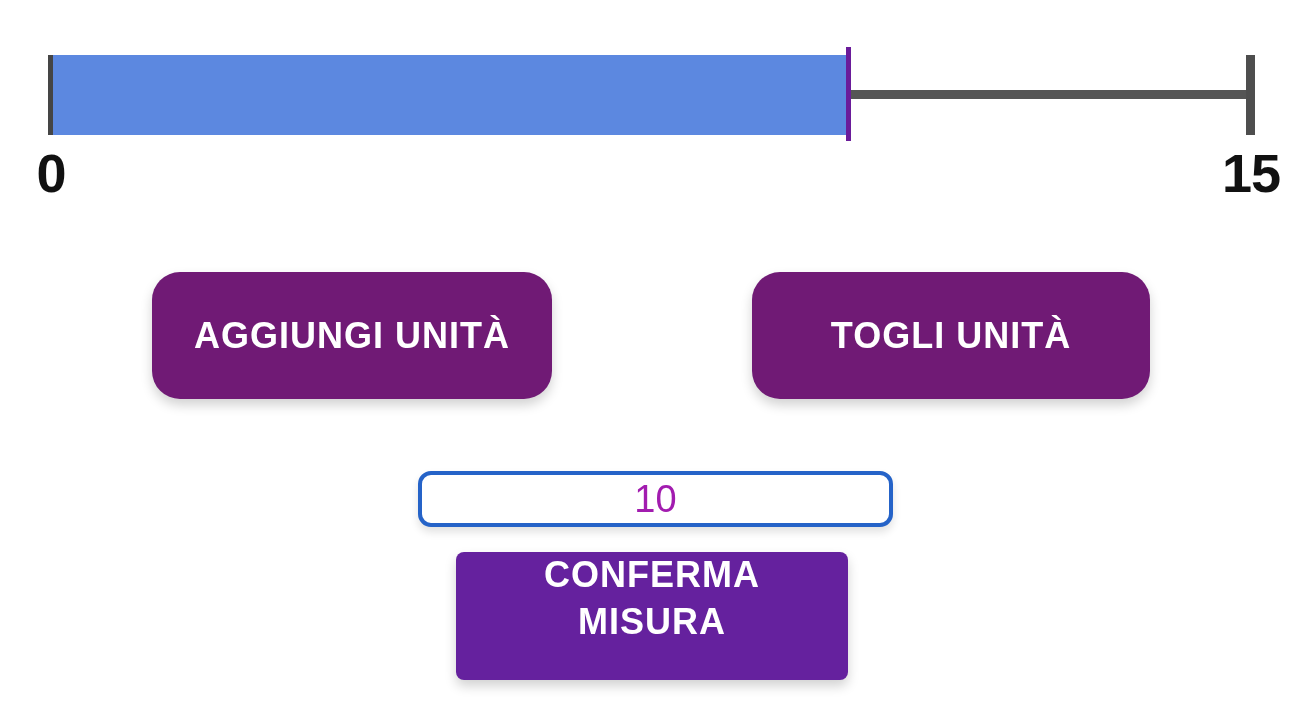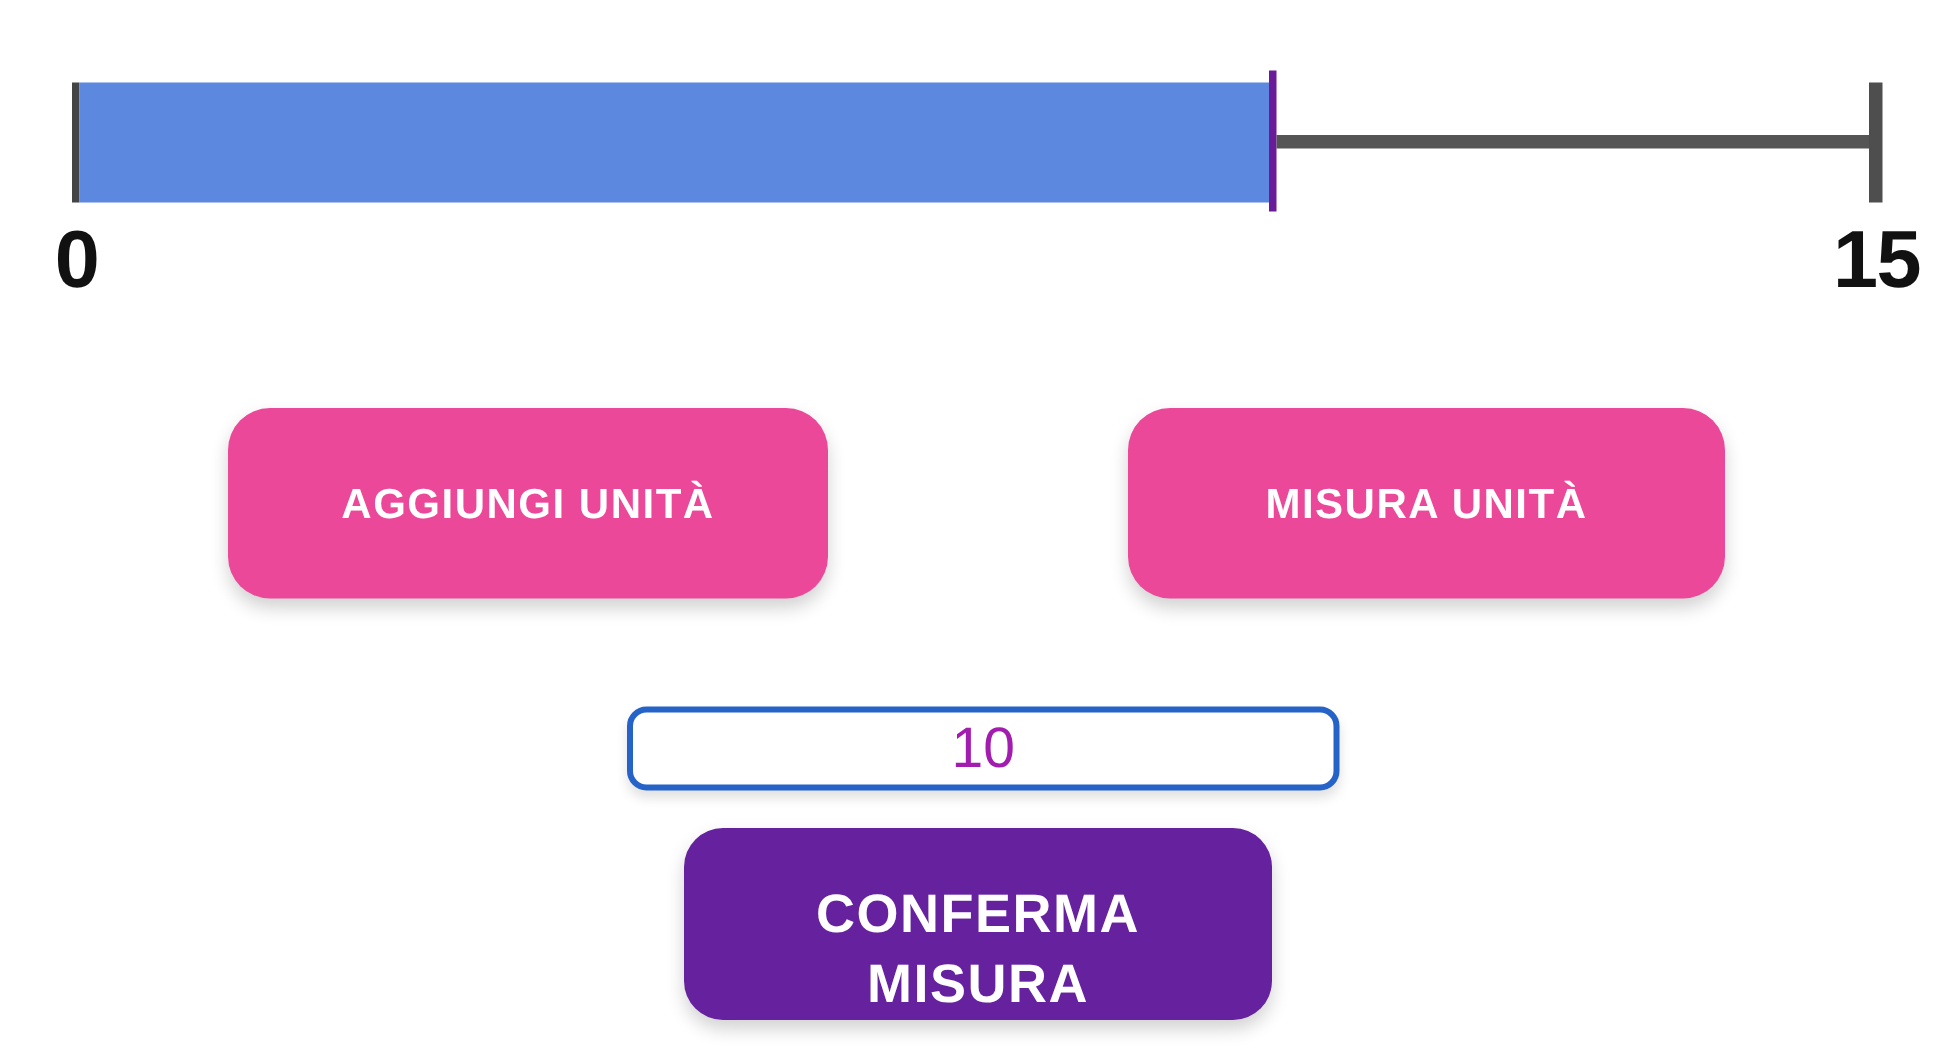--- a/index.html
+++ b/index.html
@@ -27,26 +27,26 @@
     transform: translateX(-50%);
     letter-spacing: -1px;
   }
   .min-label { left: 51px; }
   .max-label { left: 1251px; }
 
   
   .unit-btn {
     height: 127px;
     top: 272px;
-    background: #ec4899;
+    background: #701a75;
     border: none;
     border-radius: 28px;
     color: #ffffff;
     font-family: "Liberation Sans", sans-serif;
-    font-size: 28px;
+    font-size: 36px;
     font-weight: bold;
     letter-spacing: 1px;
     display: flex;
     align-items: center;
     justify-content: center;
     cursor: pointer;
     box-shadow: 0 6px 12px rgba(0,0,0,0.18);
   }
   .add-btn    { left: 152px; width: 400px; }
   .remove-btn { left: 752px; width: 398px; }
@@ -65,29 +65,29 @@
     outline: none;
     box-shadow: 0 5px 8px rgba(0,0,0,0.12);
   }
 
   
   .confirm-btn {
     left: 456px; top: 552px;
     width: 392px; height: 128px;
     background: #65219e;
     border: none;
-    border-radius: 26px;
+    border-radius: 8px;
     color: #ffffff;
     font-family: "Liberation Sans", sans-serif;
     font-size: 36px;
     font-weight: bold;
     letter-spacing: 1px;
     line-height: 1.3;
     display: flex;
-    align-items: flex-end;
+    align-items: flex-start;
     justify-content: center;
     text-align: center;
     cursor: pointer;
     box-shadow: 0 6px 12px rgba(0,0,0,0.18);
   }
   .confirm-btn span { display: inline-block; max-width: 310px; }
 </style>
 </head>
 <body>
 
@@ -98,20 +98,20 @@
   <div class="abs remainder-line" style="left: 851.333px; width: 394.667px; background: rgb(85, 85, 85);"></div>
   <div class="abs end-tick"></div>
   <div class="abs ruler-label min-label">0</div>
   <div class="abs ruler-label max-label">15</div>
 </div>
 
 <button class="abs unit-btn add-btn">
   <span>AGGIUNGI UNITÀ</span>
 </button>
 <button class="abs unit-btn remove-btn">
-  <span>MISURA UNITÀ</span>
+  <span>TOGLI UNITÀ</span>
 </button>
 
 <input class="abs measure-input" type="text" value="10" style="">
 
 <button class="abs confirm-btn">
   <span>CONFERMA MISURA</span>
 </button>
 
 </body></html>

